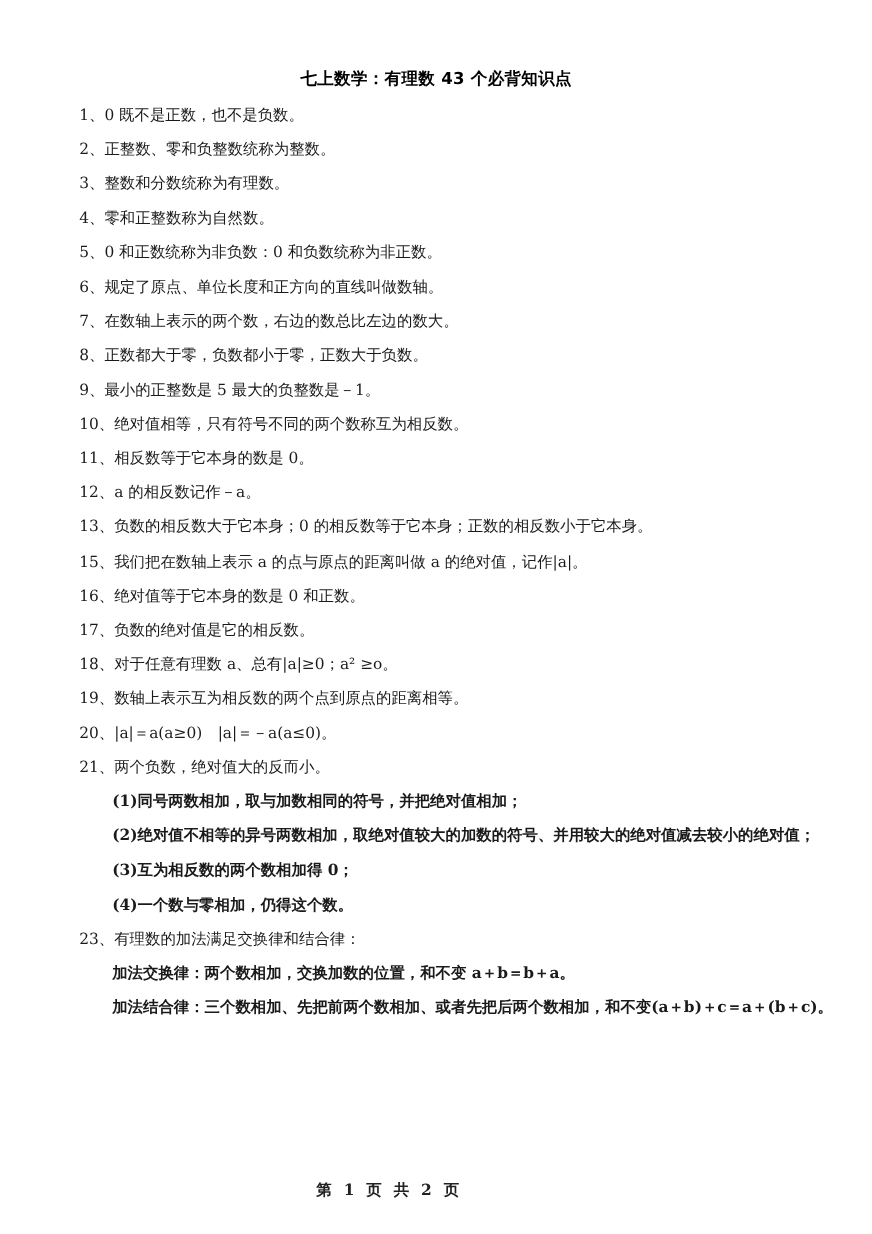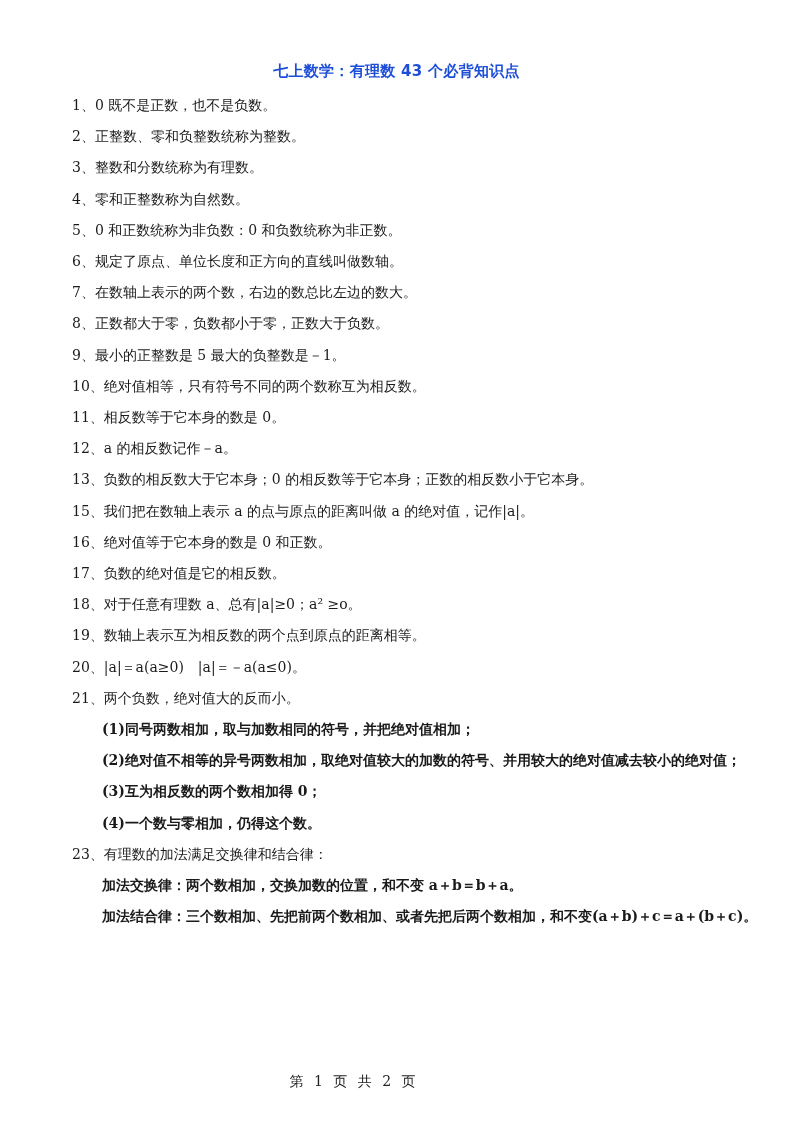--- a/index.html
+++ b/index.html
@@ -4,33 +4,34 @@
   <style>
     html, body { margin: 0; padding: 0; background: #ffffff; }
     body {
       width: 793px; height: 1122px; position: relative; overflow: hidden;
       font-family: "DejaVu Serif", "Liberation Serif", serif;
       color: #1a1a1a;
     }
     .title {
       position: absolute; top: 62px; left: 0; width: 793px;
       text-align: center; font-size: 15px; font-weight: bold;
-      color: #1d4ed8; letter-spacing: 0.3px;
+      color: #000000; letter-spacing: 0.3px;
       font-family: "DejaVu Sans", "Liberation Sans", sans-serif;
     }
     .content {
       position: absolute; top: 90px; left: 56px; width: 690px;
       font-size: 14px; line-height: 31.2px; margin-left: 16px;
     }
     .line { white-space: nowrap; }
     .indent { padding-left: 30px; white-space: normal; font-weight: bold; }
     .footer {
       position: absolute; top: 1073px; left: 0; width: 705px;
       text-align: center; font-size: 14px; color: #222;
       word-spacing: 6px;
+      font-weight: bold;
     }
   </style>
 </head>
 <body>
 
 <div class="title">七上数学：有理数 43 个必背知识点</div>
 
 <div class="content">
   <div class="line">1、0 既不是正数，也不是负数。</div>
   <div class="line">2、正整数、零和负整数统称为整数。</div>

